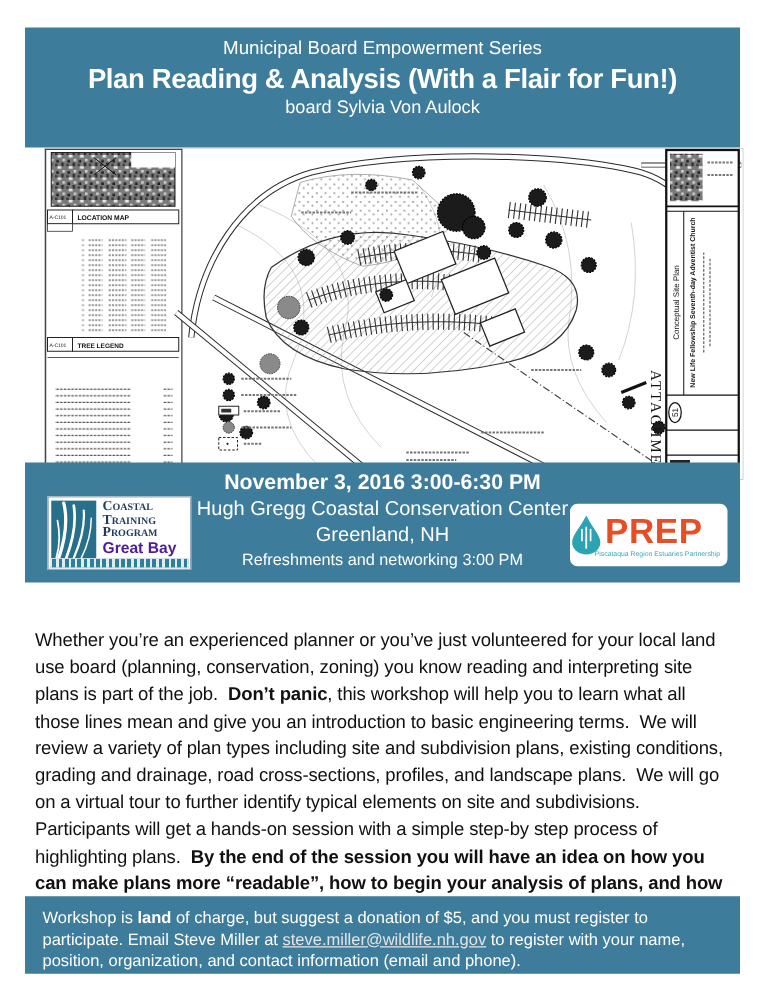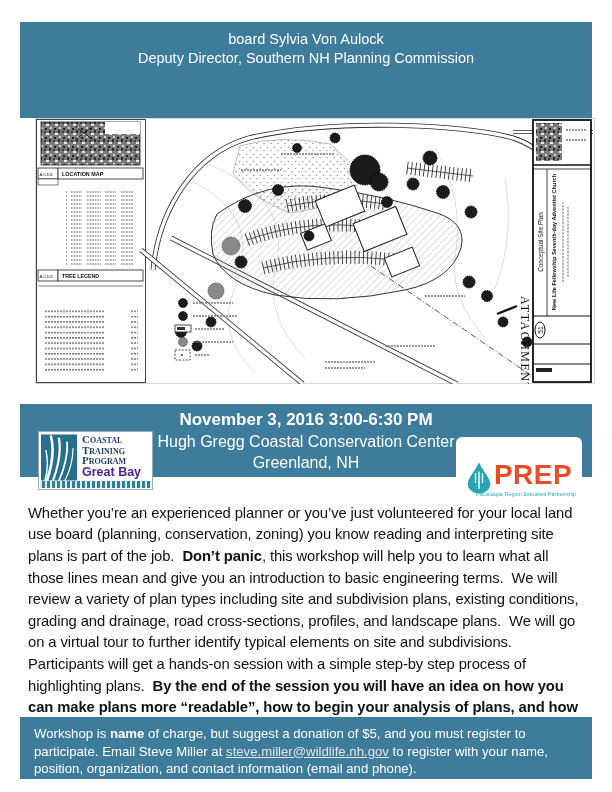--- a/index.html
+++ b/index.html
@@ -10,39 +10,39 @@
   
   .header-band{top:22px;height:96px;padding-top:7px;}
   .hdr-series{font-size:15px;line-height:20px;}
   .hdr-title{font-size:22px;font-weight:bold;line-height:27px;letter-spacing:-0.3px;}
   .hdr-with{font-size:14.5px;line-height:20px;}
   .hdr-role{font-size:14.5px;line-height:19px;}
   
   .plan-wrap{position:absolute;left:35px;top:118px;width:560px;height:266px;}
   .plan-wrap svg{display:block;}
   
-  .event-band{top:404px;height:73px;padding-top:5px;}
+  .event-band{top:370px;height:96px;padding-top:5px;}
   .ev-date{font-size:17px;font-weight:bold;line-height:22px;}
   .ev-venue{font-size:16px;line-height:21px;}
   .ev-city{font-size:16px;line-height:21px;}
   .ev-small{font-size:13px;line-height:17px;}
   
   .ctp-logo{position:absolute;left:18px;top:27px;width:113px;height:57px;background:#fff;
             border:1px solid #9ab;display:flex;flex-direction:column;text-align:left;}
   .ctp-main{display:flex;flex:1;}
   .ctp-art{width:40px;height:100%;}
   .ctp-text{padding:2px 0 0 3px;}
   .ctp-word{font-family:"Liberation Serif",serif;font-variant:small-caps;color:#1f3a5f;
             font-size:11px;line-height:10.5px;font-weight:bold;}
   .ctp-bay{font-size:12.5px;font-weight:bold;color:#4c1d95;line-height:13px;}
   .ctp-strip{height:7px;background:#2e8099;background-image:repeating-linear-gradient(
              90deg,rgba(255,255,255,.85) 0 2px,transparent 2px 5px);margin:0 1px 1px 1px;}
   .prep-logo{position:absolute;right:10px;top:33px;width:126px;height:50px;background:#fff;
-             border-radius:6px;display:flex;align-items:center;justify-content:center;
-             text-align:left;padding-top:16px;}
+             border-radius:6px;display:flex;align-items:center;
+             text-align:left;padding-top:0;}
   .prep-word{font-size:28px;font-weight:bold;color:#e84e25;letter-spacing:0.5px;
              line-height:28px;margin-left:2px;margin-top:-6px;}
   .prep-sub{position:absolute;right:6px;bottom:6px;font-size:5.5px;color:#35a7b8;}
   
   .body-text{position:absolute;left:28px;top:488px;width:560px;color:#111;
              font-size:14.8px;line-height:21.6px;white-space:pre-wrap;
              letter-spacing:-0.1px;}
   
   .footer-band{top:717px;height:62px;text-align:left;padding:8px 14px;}
   .footer-band p{margin:0;font-size:13.2px;line-height:17.5px;white-space:pre-wrap;}
@@ -55,22 +55,23 @@
   .road-in{fill:none;stroke:#ffffff;stroke-width:3.4;}
   .comb{fill:none;stroke:#333;stroke-width:13;stroke-dasharray:0.9 3.3;}
   .comb-axis{fill:none;stroke:#333;stroke-width:0.8;}
   .tinytxt{stroke:#777;stroke-width:1.6;stroke-dasharray:2 1;}
   .frame{fill:none;stroke:#444;stroke-width:1;}
 </style>
 </head>
 <body>
 
 <div class="band header-band">
+  <div class="hdr-series">Municipal Board Empowerment Series</div>
+  <div class="hdr-title">Plan Reading &amp; Analysis (With a Flair for Fun!)</div>
   <div class="hdr-with">board Sylvia Von Aulock</div>
-  <div class="hdr-role">Deputy Director, Southern NH Planning Commission</div>
 </div>
 
 <div class="plan-wrap">
 <svg viewBox="0 0 560 266" width="560" height="266">
   <defs>
     <pattern id="hatch" width="5" height="5" patternUnits="userSpaceOnUse" patternTransform="rotate(45)">
       <line x1="0" y1="0" x2="0" y2="5" stroke="#9a9a9a" stroke-width="0.7"></line>
     </pattern>
     <pattern id="stipple" width="7" height="7" patternUnits="userSpaceOnUse">
       <circle cx="1.5" cy="1.5" r="0.8" fill="#444"></circle>
@@ -275,14 +276,14 @@
       </g>
     </svg>
     <span class="prep-word">PREP</span>
     <span class="prep-sub">Piscataqua Region Estuaries Partnership</span>
   </div>
 </div>
 
 <p class="body-text"><span>Whether you’re an experienced planner or you’ve just volunteered for your local land use board (planning, conservation, zoning) you know reading and interpreting site plans is part of the job.  </span><span style="font-weight: bold;">Don’t panic</span><span>, this workshop will help you to learn what all those lines mean and give you an introduction to basic engineering terms.  We will review a variety of plan types including site and subdivision plans, existing conditions, grading and drainage, road cross-sections, profiles, and landscape plans.  We will go on a virtual tour to further identify typical elements on site and subdivisions. Participants will get a hands-on session with a simple step-by step process of highlighting plans.  </span><span style="font-weight: bold;">By the end of the session you will have an idea on how you can make plans more “readable”, how to begin your analysis of plans, and how to use highlighted plans as a tool for discussion with developers.</span></p>
 
 <div class="band footer-band">
-  <p><span>Workshop is </span><span style="font-weight: bold;">name</span><span> of charge, but suggest a donation of $5, and you must register to participate. Email Steve Miller at </span><a class="link" href="#">steve.miller@wildlife.nh.gov</a><span> to register with your name, position, organization, and contact information (email and phone).</span></p>
+  <p><span>Workshop is </span><span style="font-weight: bold;">land</span><span> of charge, but suggest a donation of $5, and you must register to participate. Email Steve Miller at </span><a class="link" href="#">steve.miller@wildlife.nh.gov</a><span> to register with your name, position, organization, and contact information (email and phone).</span></p>
 </div>
 
 </body></html>

